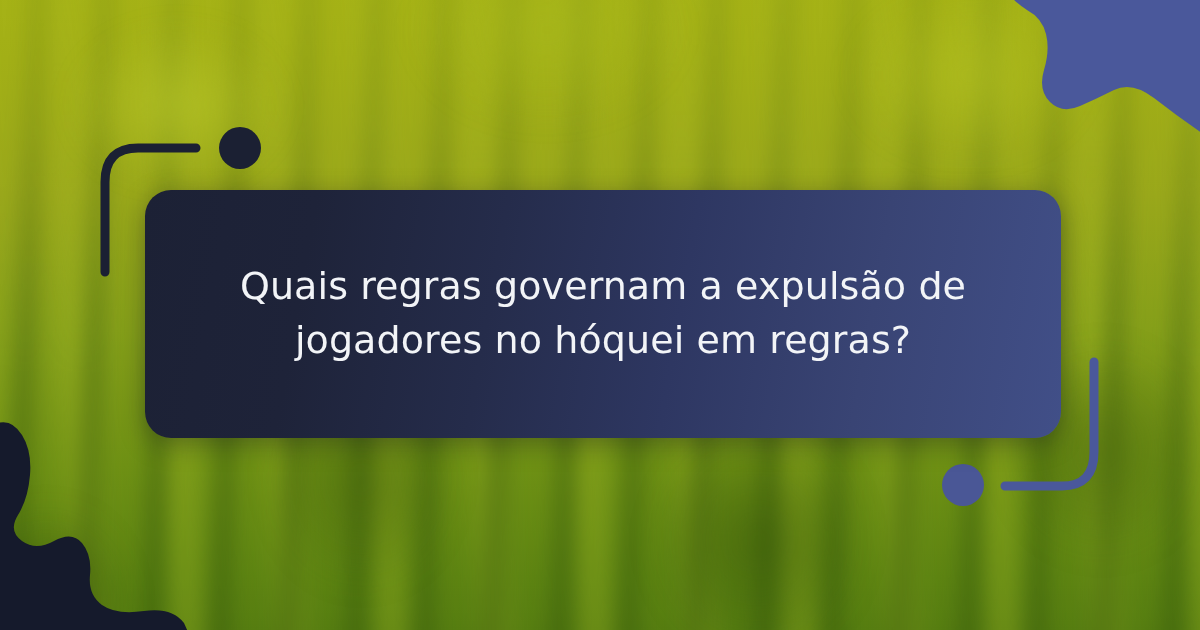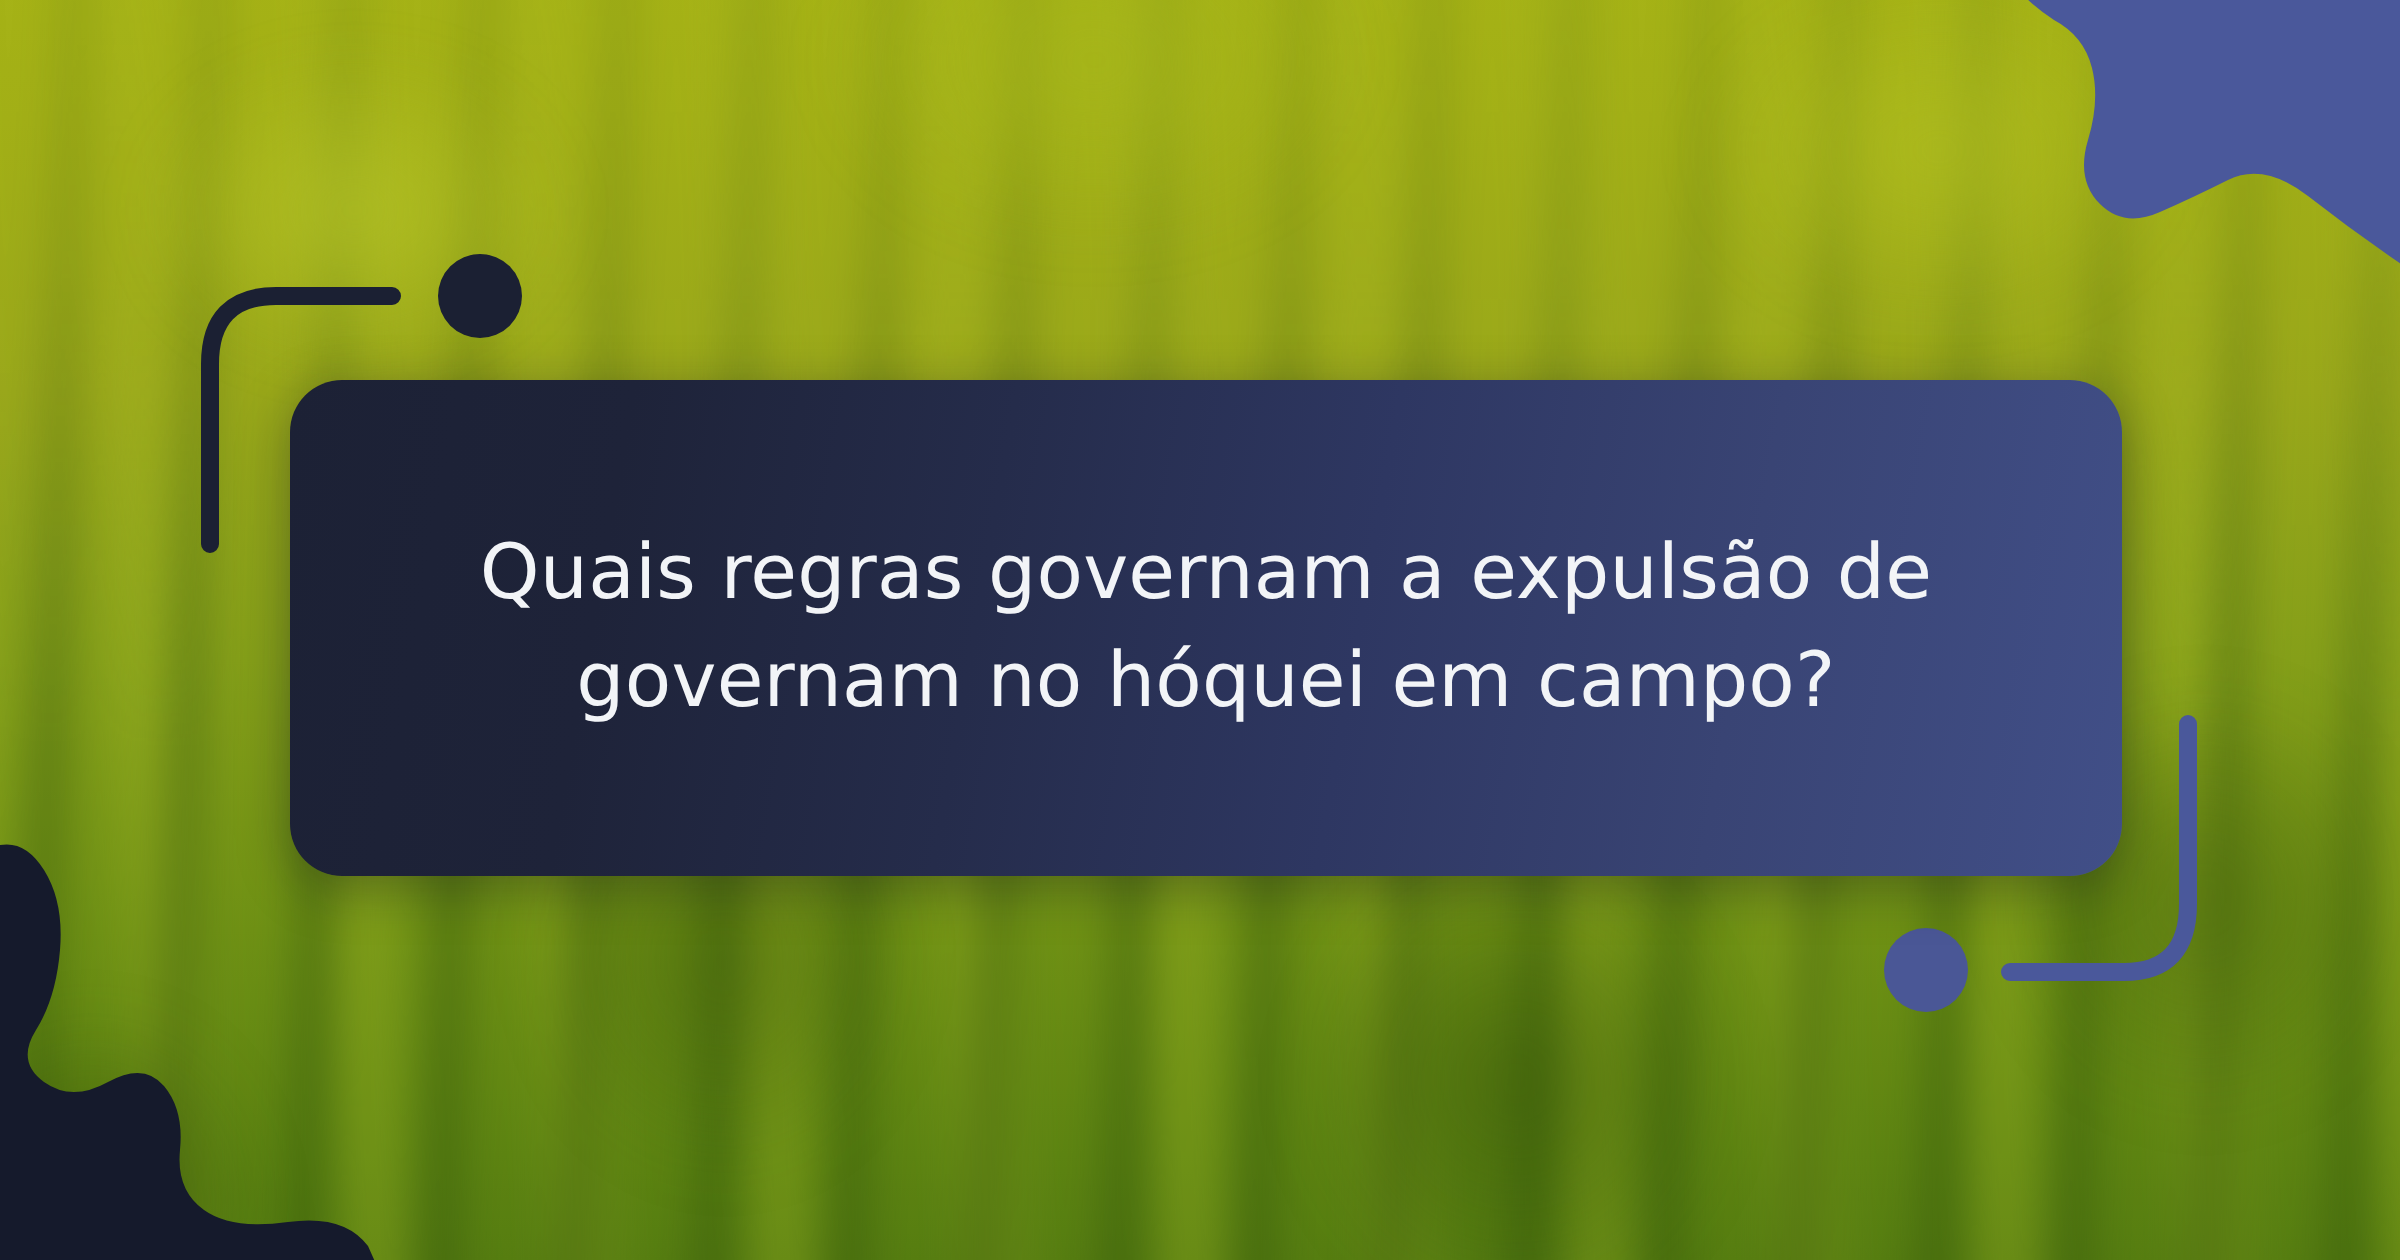--- a/index.html
+++ b/index.html
@@ -140,16 +140,16 @@
     <path d="M196 148 L138 148 Q105 148 105 182 L105 272" fill="none" stroke="#1b2033" stroke-width="9" stroke-linecap="round"></path>
 
     <circle cx="240" cy="148" r="21" fill="#1b2033"></circle>
 
     <path d="M1094 362 L1094 452 Q1094 486 1062 486 L1005 486" fill="none" stroke="#4a589b" stroke-width="9" stroke-linecap="round"></path>
 
     <circle cx="963" cy="485" r="21" fill="#4a5796"></circle>
   </svg>
 
   <div class="card">
-    <p class="card-text">Quais regras governam a expulsão de governam no hóquei em campo?</p>
+    <p class="card-text">Quais regras governam a expulsão de jogadores no hóquei em regras?</p>
   </div>
 
 </div>
 
 </body></html>

